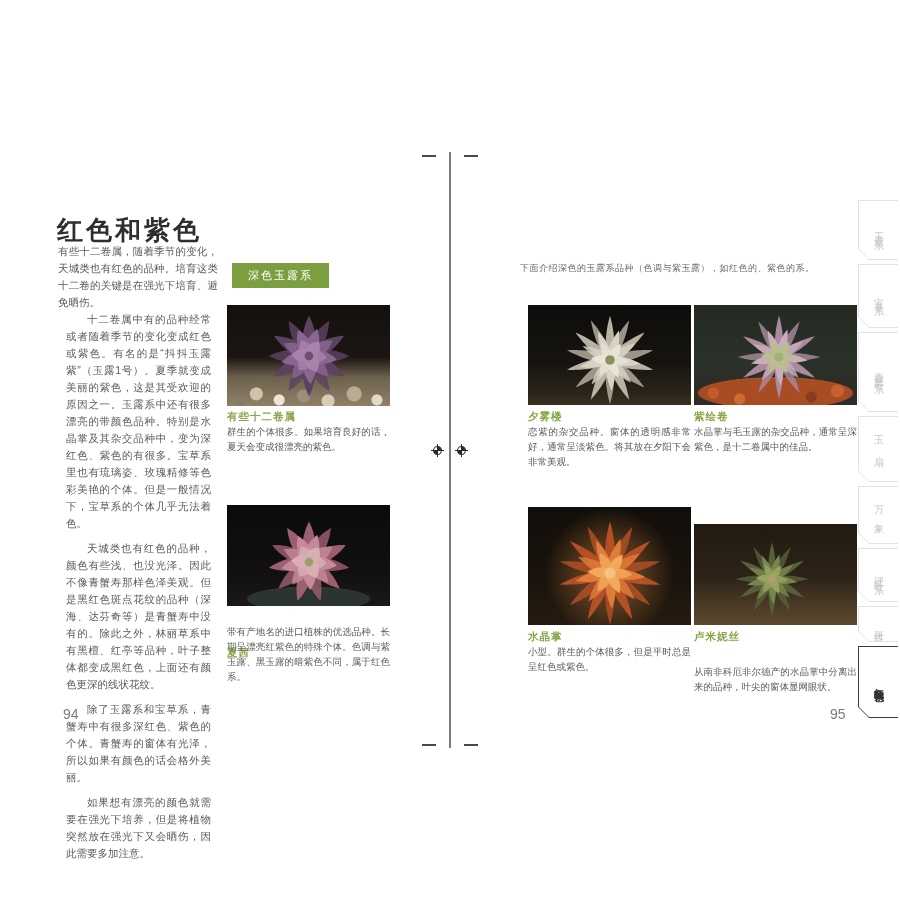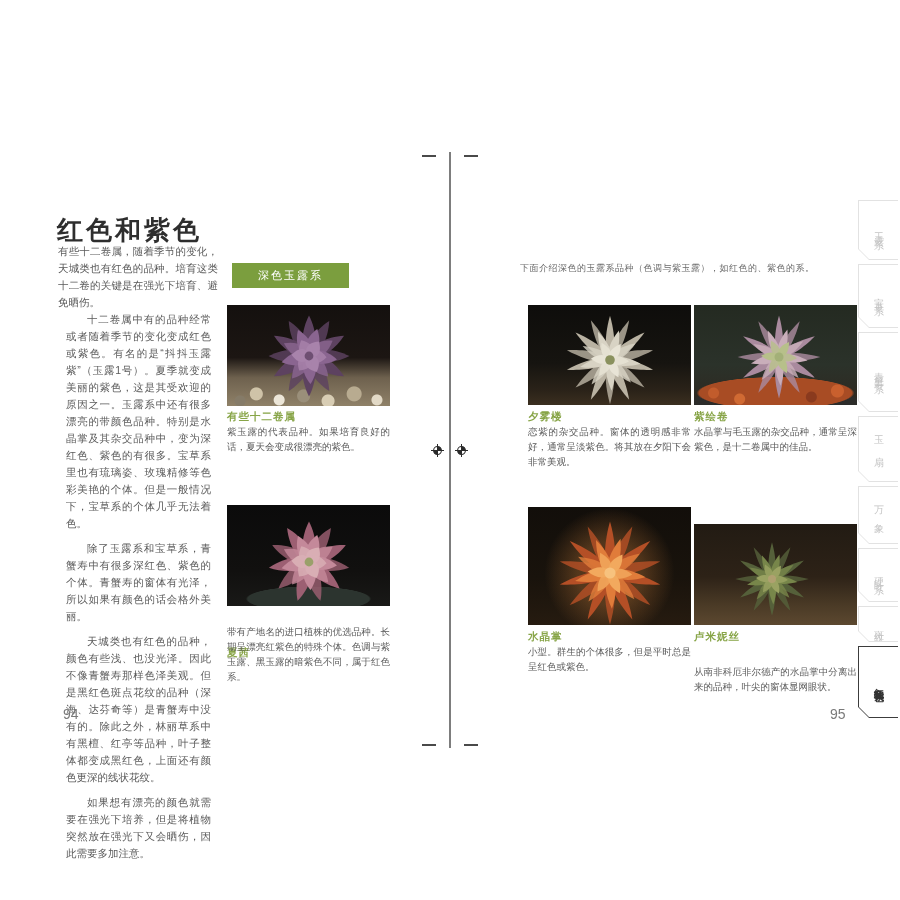--- a/index.html
+++ b/index.html
@@ -13,21 +13,21 @@
 
   
   .page-title{position:absolute;left:57px;top:196px;font-size:26px;font-weight:bold;
               letter-spacing:3px;color:#2e2e2e;}
   .intro-left{position:absolute;left:58px;top:243px;width:160px;font-size:10.5px;
               line-height:17px;color:#5a5a5a;text-align:justify;}
   .body-col{position:absolute;left:58px;top:303px;width:161px;font-size:10.5px;
             line-height:17px;color:#5a5a5a;text-align:justify;}
   .body-col p{margin:8px;text-indent:2em;}
   .section-label{position:absolute;left:232px;top:263px;background:#7b9e3e;color:#ffffff;
-                 font-size:11px;letter-spacing:2px;padding:5px 26px;}
+                 font-size:11px;letter-spacing:2px;padding:5px 16px;}
   .intro-right{position:absolute;left:520px;top:262px;width:300px;font-size:9px;
                color:#6a6a6a;letter-spacing:.5px;}
   .cap-title{position:absolute;font-size:10.5px;font-weight:bold;color:#88a548;letter-spacing:1px;}
   .cap-text{position:absolute;width:163px;font-size:9.5px;line-height:15px;color:#5a5a5a;text-align:justify;}
   .page-num{position:absolute;font-size:14px;color:#7a7a7a;}
 
   
   .photo{position:absolute;overflow:hidden;}
   .rosette{position:absolute;transform:translate(-50%,-50%);}
   .art-1{background:
@@ -94,22 +94,22 @@
     <path d="M10 4 A6 6 0 0 1 16 10 L10 10 Z" fill="#2a2a2a"></path>
     <path d="M10 16 A6 6 0 0 1 4 10 L10 10 Z" fill="#2a2a2a"></path>
   </svg>
 
   <h1 class="page-title">红色和紫色</h1>
 
   <div class="intro-left">有些十二卷属，随着季节的变化，天城类也有红色的品种。培育这类十二卷的关键是在强光下培育、避免晒伤。</div>
 
   <div class="body-col">
     <p>十二卷属中有的品种经常或者随着季节的变化变成红色或紫色。有名的是“抖抖玉露紫”（玉露1号）。夏季就变成美丽的紫色，这是其受欢迎的原因之一。玉露系中还有很多漂亮的带颜色品种。特别是水晶掌及其杂交品种中，变为深红色、紫色的有很多。宝草系里也有琉璃姿、玫瑰精修等色彩美艳的个体。但是一般情况下，宝草系的个体几乎无法着色。</p>
+    <p>天城类也有红色的品种，颜色有些浅、也没光泽。因此不像青蟹寿那样色泽美观。但是黑红色斑点花纹的品种（深海、达芬奇等）是青蟹寿中没有的。除此之外，林丽草系中有黑檀、红亭等品种，叶子整体都变成黑红色，上面还有颜色更深的线状花纹。</p>
     <p>除了玉露系和宝草系，青蟹寿中有很多深红色、紫色的个体。青蟹寿的窗体有光泽，所以如果有颜色的话会格外美丽。</p>
-    <p>天城类也有红色的品种，颜色有些浅、也没光泽。因此不像青蟹寿那样色泽美观。但是黑红色斑点花纹的品种（深海、达芬奇等）是青蟹寿中没有的。除此之外，林丽草系中有黑檀、红亭等品种，叶子整体都变成黑红色，上面还有颜色更深的线状花纹。</p>
     <p>如果想有漂亮的颜色就需要在强光下培养，但是将植物突然放在强光下又会晒伤，因此需要多加注意。</p>
   </div>
 
   <div class="section-label">深色玉露系</div>
 
   <div class="photo art-1" style="left:227px;top:305px;width:163px;height:101px;">
     <svg class="rosette" viewBox="-50 -50 100 100" style="left: 50%; top: 50%; width: 88px; height: 88px;">
         <path d="M0,3 C-11,-5 -9,-28.5 0,-46 C9,-28.5 11,-5 0,3 Z" fill="#5d4260" opacity="1" transform="rotate(0)"></path>
         <path d="M0,3 C-11,-5 -9,-28.5 0,-46 C9,-28.5 11,-5 0,3 Z" fill="#5d4260" opacity="0.82" transform="rotate(30)"></path>
         <path d="M0,3 C-11,-5 -9,-28.5 0,-46 C9,-28.5 11,-5 0,3 Z" fill="#5d4260" opacity="1" transform="rotate(60)"></path>
@@ -134,21 +134,21 @@
         <path d="M0,3 C-11,-5 -9,-12.4 0,-20 C9,-12.4 11,-5 0,3 Z" fill="#a883ab" opacity="1" transform="rotate(34)"></path>
         <path d="M0,3 C-11,-5 -9,-12.4 0,-20 C9,-12.4 11,-5 0,3 Z" fill="#a883ab" opacity="0.82" transform="rotate(94)"></path>
         <path d="M0,3 C-11,-5 -9,-12.4 0,-20 C9,-12.4 11,-5 0,3 Z" fill="#a883ab" opacity="1" transform="rotate(154)"></path>
         <path d="M0,3 C-11,-5 -9,-12.4 0,-20 C9,-12.4 11,-5 0,3 Z" fill="#a883ab" opacity="0.82" transform="rotate(214)"></path>
         <path d="M0,3 C-11,-5 -9,-12.4 0,-20 C9,-12.4 11,-5 0,3 Z" fill="#a883ab" opacity="1" transform="rotate(274)"></path>
         <path d="M0,3 C-11,-5 -9,-12.4 0,-20 C9,-12.4 11,-5 0,3 Z" fill="#a883ab" opacity="0.82" transform="rotate(334)"></path>
         <circle r="5" fill="#6e4f72"></circle>
       </svg>
   </div>
   <div class="cap-title" style="left:227px;top:410px;">有些十二卷属</div>
-  <div class="cap-text" style="left:227px;top:424px;">紫玉露的代表品种。如果培育良好的话，夏天会变成很漂亮的紫色。</div>
+  <div class="cap-text" style="left:227px;top:424px;">群生的个体很多。如果培育良好的话，夏天会变成很漂亮的紫色。</div>
 
   <div class="photo art-2" style="left:227px;top:505px;width:163px;height:101px;">
     <svg class="rosette" viewBox="-50 -50 100 100" style="left: 50%; top: 56%; width: 88px; height: 88px;">
         <path d="M0,3 C-11,-5 -9,-28.5 0,-46 C9,-28.5 11,-5 0,3 Z" fill="#9c5f72" opacity="1" transform="rotate(0)"></path>
         <path d="M0,3 C-11,-5 -9,-28.5 0,-46 C9,-28.5 11,-5 0,3 Z" fill="#9c5f72" opacity="0.82" transform="rotate(32.72727272727273)"></path>
         <path d="M0,3 C-11,-5 -9,-28.5 0,-46 C9,-28.5 11,-5 0,3 Z" fill="#9c5f72" opacity="1" transform="rotate(65.45454545454545)"></path>
         <path d="M0,3 C-11,-5 -9,-28.5 0,-46 C9,-28.5 11,-5 0,3 Z" fill="#9c5f72" opacity="0.82" transform="rotate(98.18181818181819)"></path>
         <path d="M0,3 C-11,-5 -9,-28.5 0,-46 C9,-28.5 11,-5 0,3 Z" fill="#9c5f72" opacity="1" transform="rotate(130.9090909090909)"></path>
         <path d="M0,3 C-11,-5 -9,-28.5 0,-46 C9,-28.5 11,-5 0,3 Z" fill="#9c5f72" opacity="0.82" transform="rotate(163.63636363636363)"></path>
         <path d="M0,3 C-11,-5 -9,-28.5 0,-46 C9,-28.5 11,-5 0,3 Z" fill="#9c5f72" opacity="1" transform="rotate(196.36363636363637)"></path>

